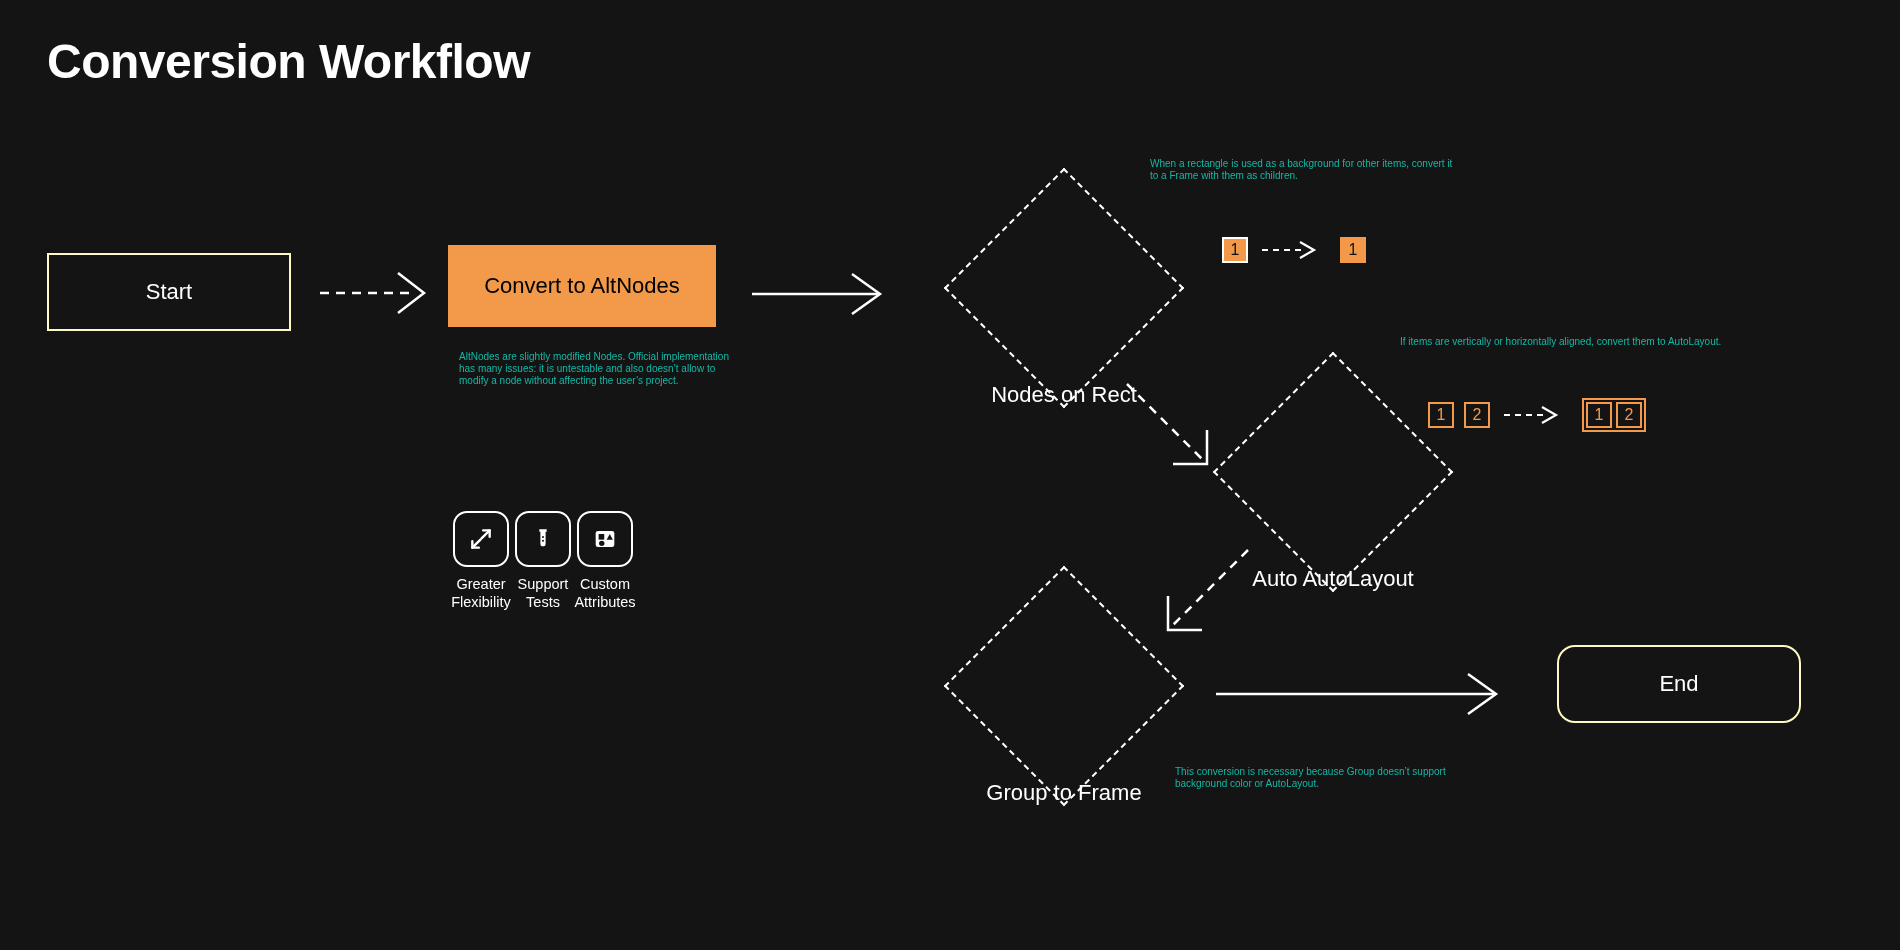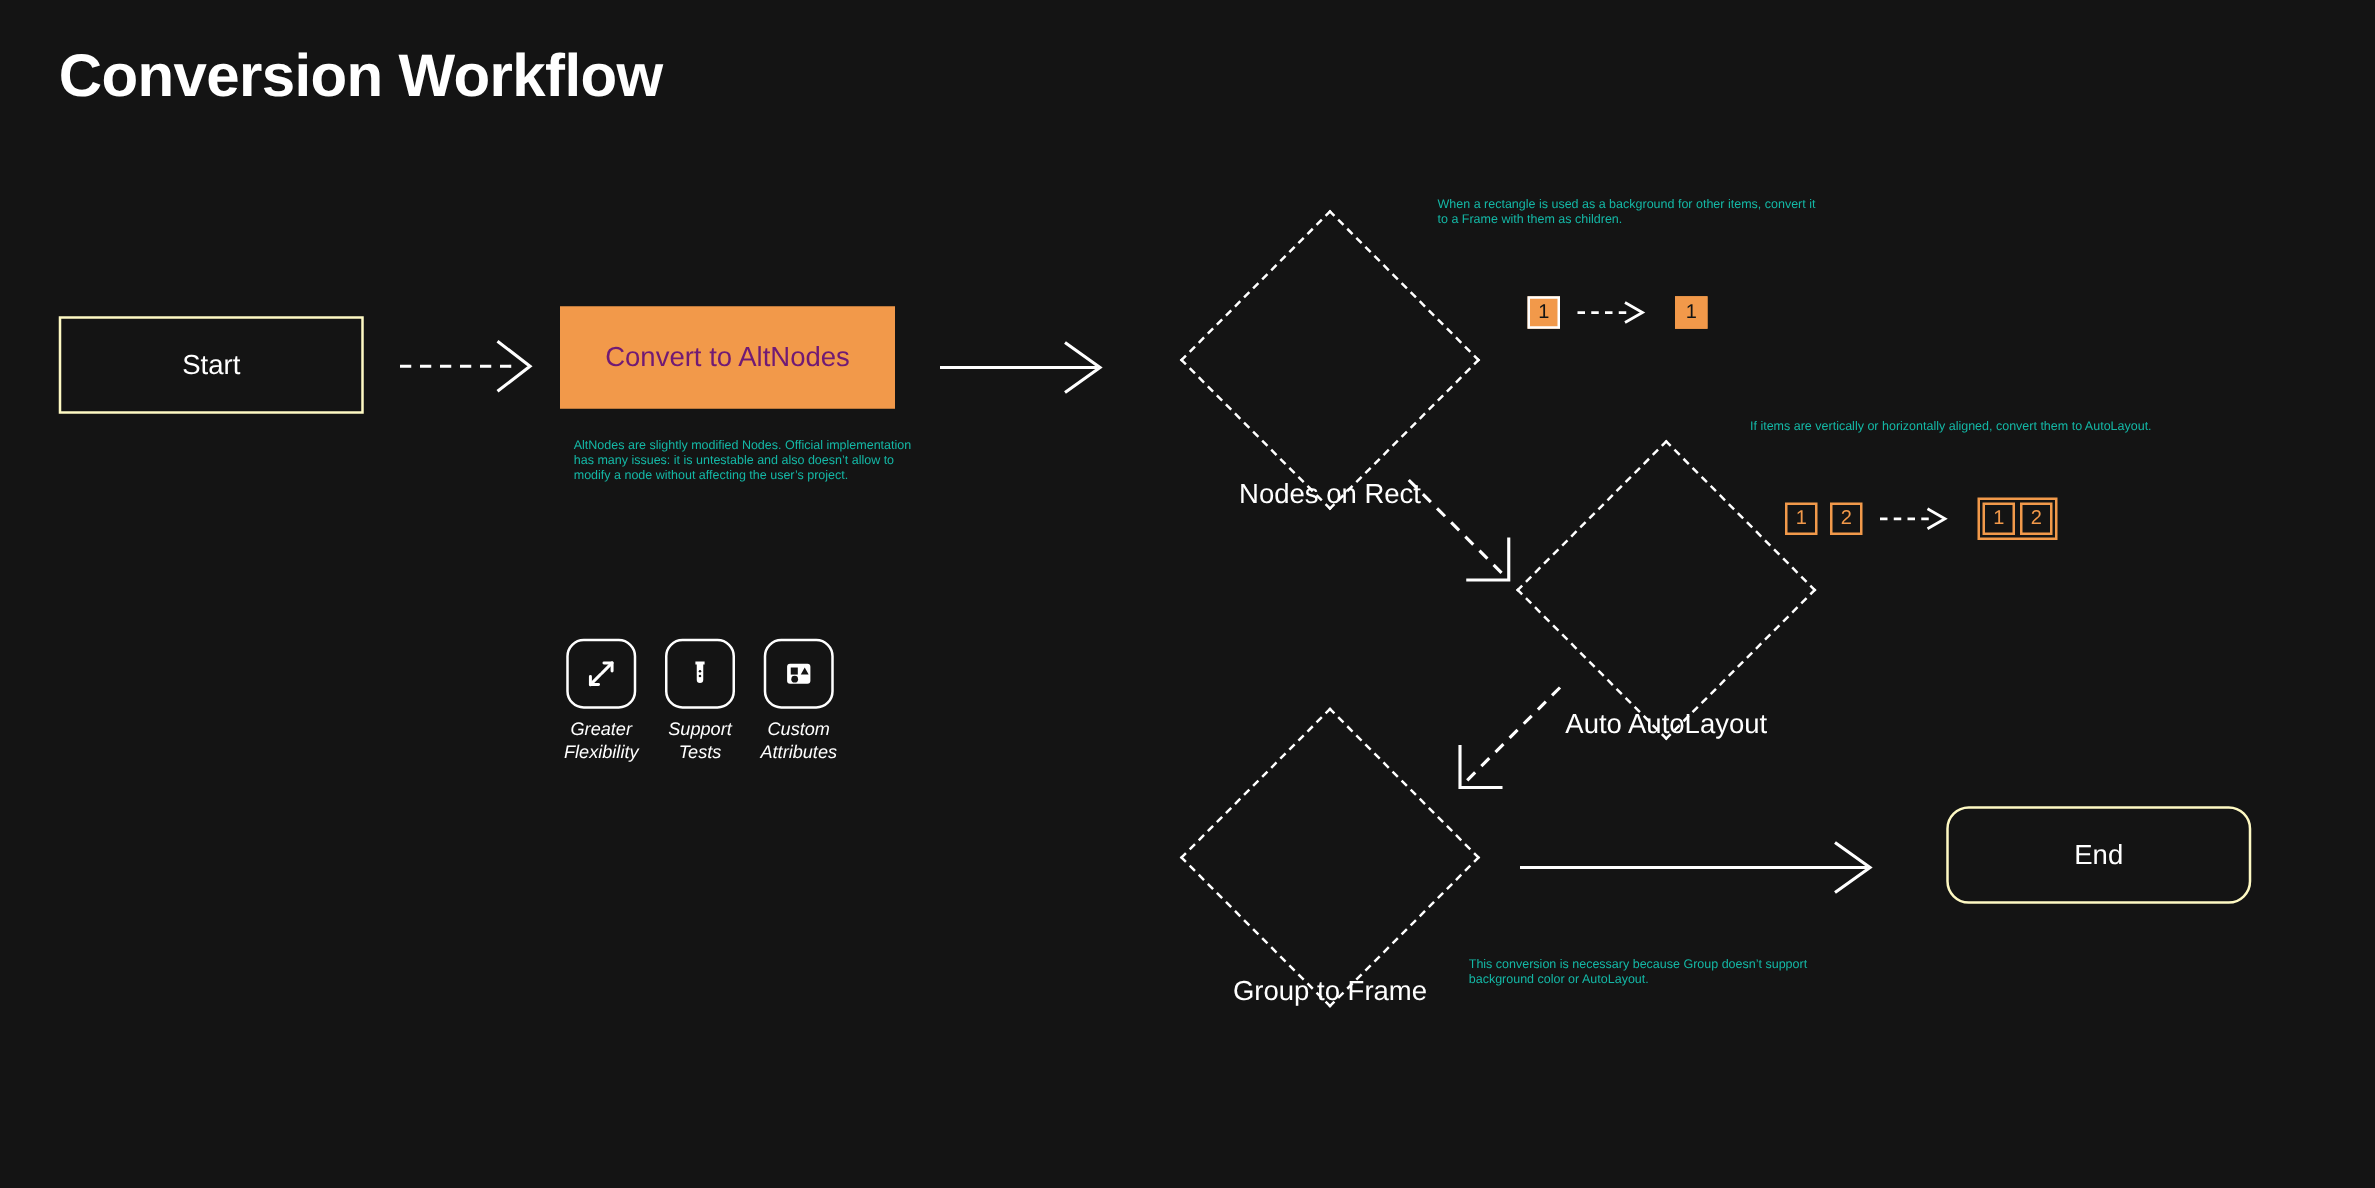--- a/index.html
+++ b/index.html
@@ -49,21 +49,21 @@
     color: #ffffff;
     box-sizing: border-box;
   }
 
   
   .orange-node {
     background: #F2994A;
     display: flex;
     align-items: center;
     justify-content: center;
-    color: #701a75;
+    color: #000000;
     font-size: 22px;
     font-weight: 500;
     box-sizing: border-box;
   }
 
   
   .diamond-wrap {
     position: absolute;
     display: flex;
     align-items: flex-end;
@@ -92,22 +92,21 @@
     position: absolute;
     font-size: 10px;
     line-height: 1.22;
     color: #14b8a6;
   }
 
   
   .feature-row {
     position: absolute;
     display: flex;
-    gap: 23px;
-    font-style: italic;
+    gap: 6px;
   }
   .feature {
     width: 56px;
     display: flex;
     flex-direction: column;
     align-items: center;
   }
   .feature-box {
     width: 56px;
     height: 56px;

